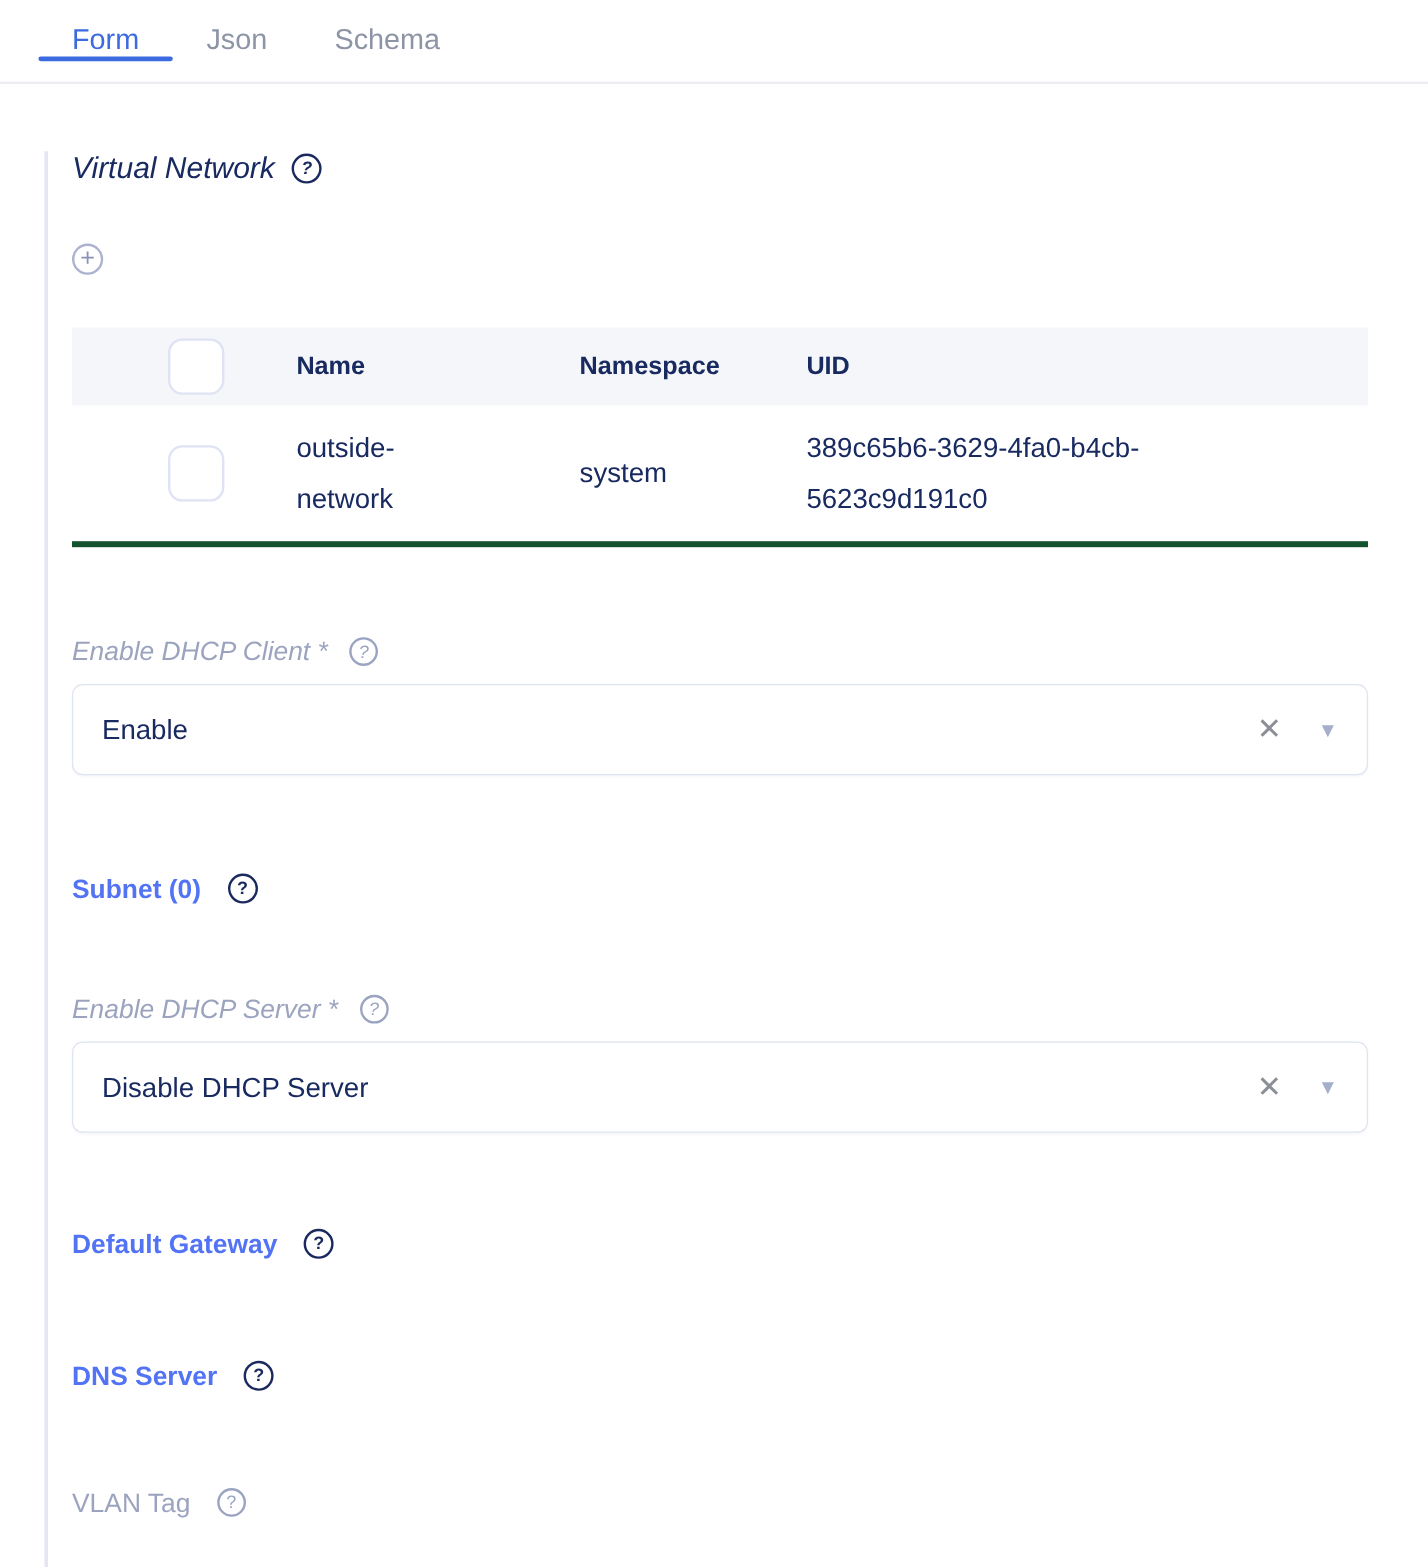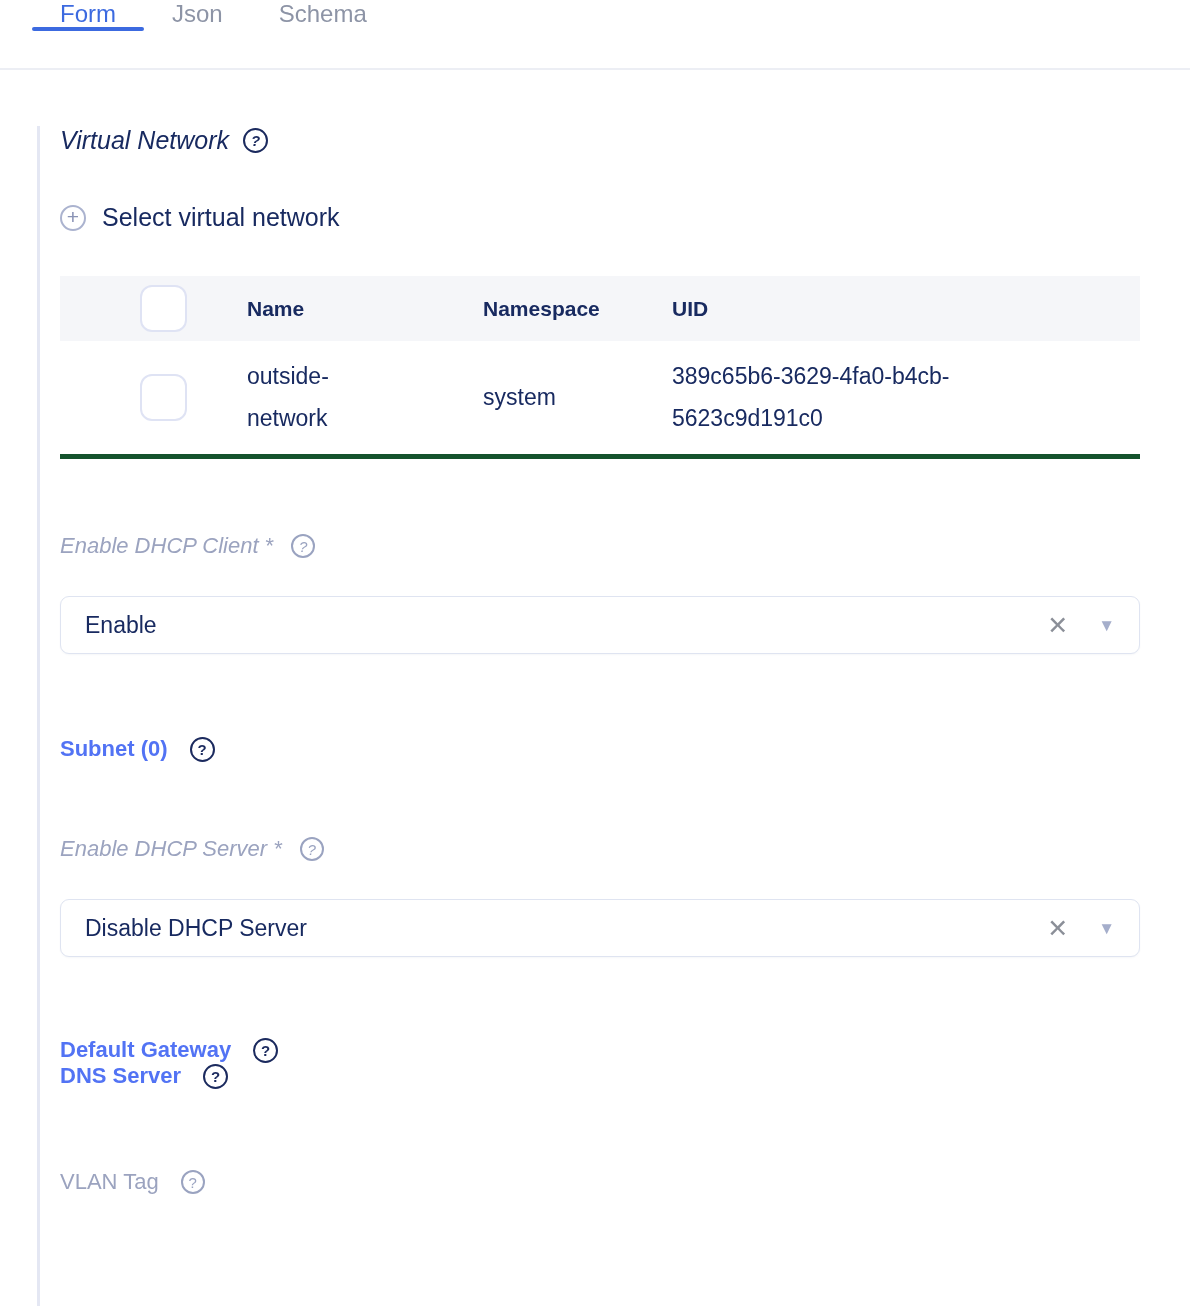--- a/index.html
+++ b/index.html
@@ -6,21 +6,21 @@
   html, body {
     width: 1190px; height: 1306px;
     background: #ffffff;
     overflow: hidden;
     font-family: "Liberation Sans", sans-serif;
     color: #182a60;
   }
   
   .tabbar {
     display: flex;
-    align-items: flex-start;
+    align-items: center;
     height: 70px;
     padding-left: 32px;
     border-bottom: 2px solid #eceef4;
     background: #ffffff;
   }
   .tab {
     display: flex;
     align-items: center;
     padding: 0 28px;
     font-size: 24px;
@@ -127,23 +127,23 @@
   .field-label {
     margin-top: 74px;
     display: flex;
     align-items: center;
     gap: 18px;
     font-size: 22px;
     color: #9ba3bf;
     font-style: italic;
   }
   .selectbox {
-    margin-top: 37px;
+    margin-top: 14px;
     width: 1080px;
-    height: 58px;
+    height: 76px;
     border: 1px solid #dfe4f1;
     border-radius: 9px;
     background: #ffffff;
     display: flex;
     align-items: center;
     padding: 0 24px;
     box-shadow: 0 1px 2px rgba(30,42,96,0.04);
     cursor: pointer;
   }
   .selectbox .value { flex: 1; font-size: 23px; color: #182a60; }
@@ -156,51 +156,50 @@
   }
   .caret {
     color: #a5aecb;
     font-size: 17px;
     margin-left: 22px;
     cursor: pointer;
     line-height: 1;
   }
   .section-head {
     display: flex;
-    align-items: center;
+    align-items: flex-start;
     gap: 22px;
     font-size: 22px;
     font-weight: 700;
     color: #5273f4;
   }
   .section-head.muted-head { color: #9ba3bf; font-weight: 400; }
   .mt-subnet  { margin-top: 82px; }
   .mt-dg      { margin-top: 80px; }
-  .mt-dns     { }
+  .mt-dns     { margin-top: 84px; }
   .mt-vlan    { margin-top: 80px; }
 </style>
 </head>
 <body>
 
 <div class="tabbar">
   <div class="tab active">Form</div>
   <div class="tab">Json</div>
   <div class="tab">Schema</div>
 </div>
 
 <div class="content">
 
   <div class="page-title">
     <span>Virtual Network</span>
     <span class="help-dark">?</span>
   </div>
 
   <div class="select-vnet">
     <span class="plus-circle">+</span>
-    <span>Select virtual network</span>
   </div>
 
   <div class="vnet-table">
     <div class="t-head">
       <div class="t-cell cb-cell">
         <div class="checkbox" role="checkbox" aria-checked="false"></div>
       </div>
       <div class="t-cell head">Name</div>
       <div class="t-cell head">Namespace</div>
       <div class="t-cell head">UID</div>

